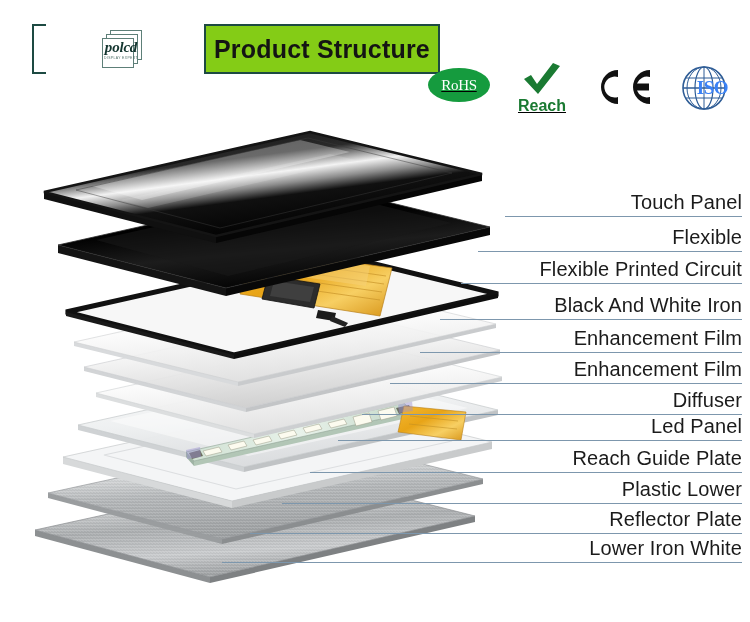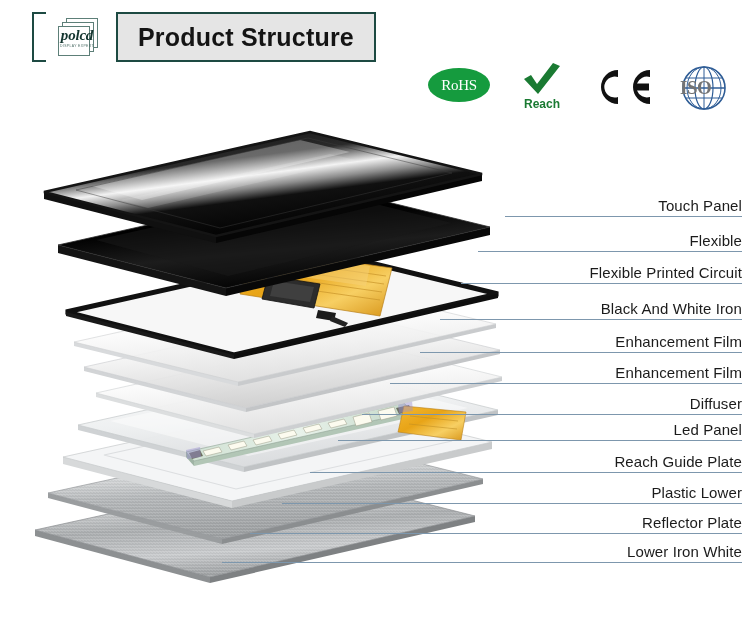--- a/index.html
+++ b/index.html
@@ -20,24 +20,25 @@
   }
 
   
   #header {
     position: absolute;
     left: 0; top: 0;
     width: 750px; height: 120px;
   }
   #title-block {
     position: absolute;
-    left: 32px; top: 12px;
+    left: 32px; top: 24px;
     display: flex;
     align-items: stretch;
     height: 50px;
+    gap: 44px;
   }
   
   .bracket {
     width: 12px;
     border-top: 2px solid #1d4a42;
     border-bottom: 2px solid #1d4a42;
     border-left: 2px solid #1d4a42;
   }
   #logo-box {
     position: relative;
@@ -81,43 +82,43 @@
     font-size: 3.4px;
     letter-spacing: 0.4px;
     color: #4a6b64;
     line-height: 1;
     margin-top: 2px;
     transform: scaleY(1.1);
   }
   #title-frame {
     margin-left: 8px;
     border: 2px solid #1d4a42;
-    padding: 0 20px;
+    padding: 0 8px;
     display: flex;
     align-items: center;
-    background: #e5e5e5;
+    background: #84cc16;
   }
   #title-text {
     font-size: 25px;
     font-weight: bold;
     color: #141414;
     letter-spacing: 0.2px;
     white-space: nowrap;
   }
 
   
   #certs {
     position: absolute;
     right: 22px; top: 62px;
     height: 58px;
     display: flex;
     align-items: flex-start;
     gap: 26px;
   }
-  .cert { position: relative; }
+  .cert { position: relative; text-decoration: underline; }
 
   #cert-rohs {
     width: 62px; height: 34px;
     border-radius: 50%;
     background: #159b3e;
     display: flex;
     align-items: center;
     justify-content: center;
     margin-top: 6px;
   }
@@ -128,21 +129,21 @@
     letter-spacing: -0.3px;
   }
 
   #cert-reach {
     width: 52px;
     text-align: center;
   }
   #cert-reach svg { display: block; margin: 0 auto; }
   #cert-reach span {
     display: block;
-    font-size: 12px;
+    font-size: 16px;
     font-weight: bold;
     color: #1a7a32;
     margin-top: 1px;
   }
 
   #cert-ce {
     width: 60px; height: 42px;
     margin-top: 4px;
   }
 
@@ -152,25 +153,25 @@
     margin-top: 2px;
   }
   #cert-iso .globe {
     position: absolute;
     inset: 0;
     border-radius: 50%;
   }
   #cert-iso .iso-word {
     position: absolute;
     left: 0; right: 0; top: 13px;
-    text-align: left;
+    text-align: right;
     font-family: "Liberation Serif", serif;
     font-weight: bold;
     font-size: 19px;
-    color: #737373;
+    color: #3b82f6;
     letter-spacing: -0.5px;
   }
 
   
   #stack {
     position: absolute;
     left: 0; top: 80px;
     width: 520px; height: 530px;
   }
 
@@ -183,21 +184,21 @@
   }
   .callout {
     position: absolute;
     right: 8px;
     height: 0;
   }
   .callout .lbl {
     position: absolute;
     right: 0;
     bottom: 3px;
-    font-size: 15px;
+    font-size: 20px;
     color: #1b1b1b;
     white-space: nowrap;
     letter-spacing: 0.1px;
   }
   .callout .leader {
     position: absolute;
     right: 0;
     bottom: 0;
     height: 1px;
     background: #7d97ad;

